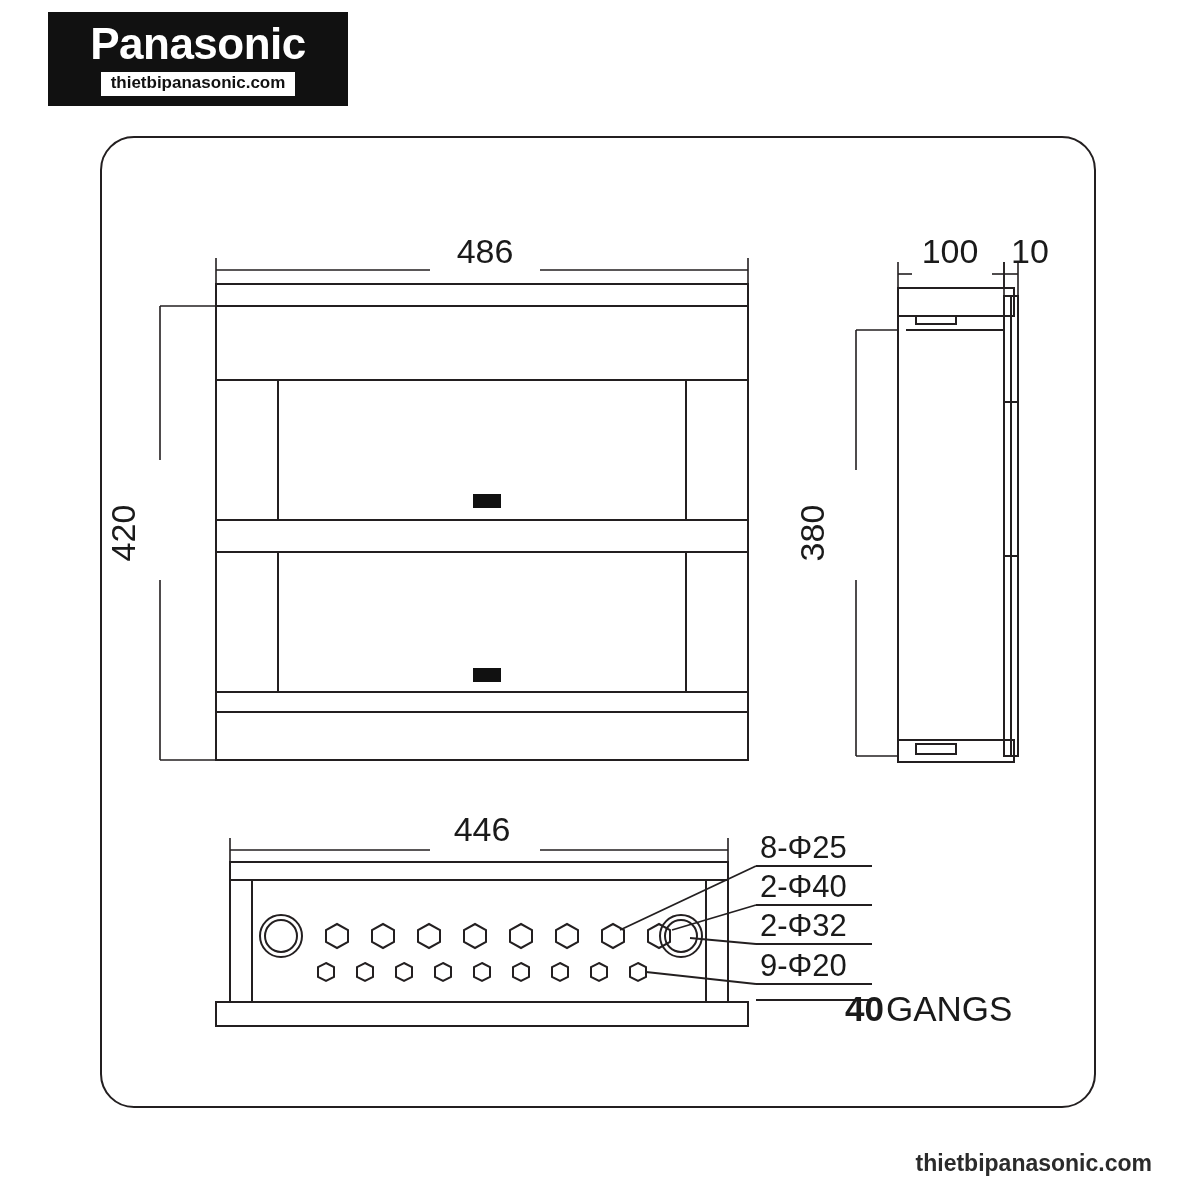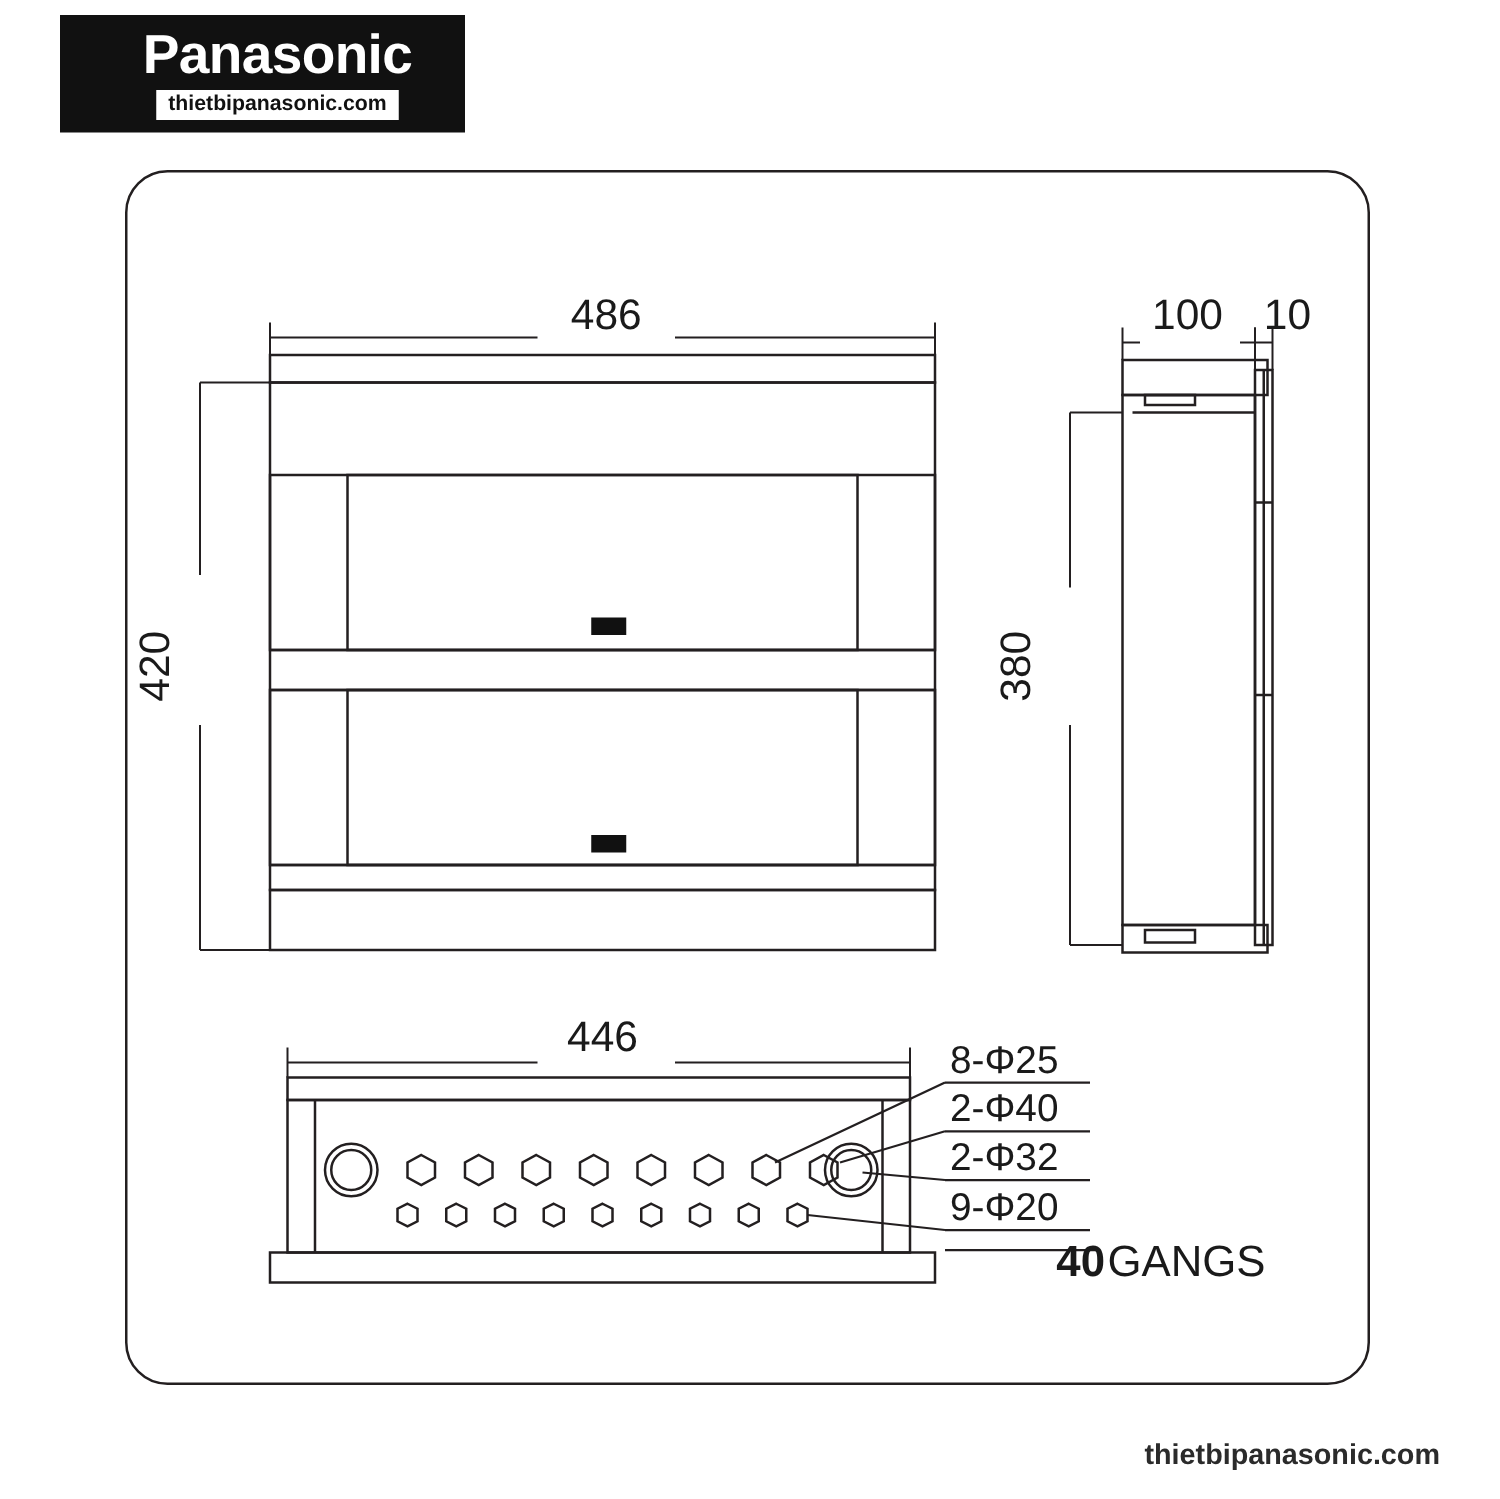--- a/index.html
+++ b/index.html
@@ -20,21 +20,20 @@
     position: absolute;
     left: 48px;
     top: 12px;
     width: 300px;
     height: 94px;
     background: #111111;
     display: flex;
     flex-direction: column;
     align-items: center;
     justify-content: center;
-    padding-left: 24px;
   }
   .brand-name {
     color: #ffffff;
     font-size: 44px;
     font-weight: bold;
     letter-spacing: -0.5px;
     line-height: 1;
     margin-bottom: 6px;
     font-family: "Liberation Sans", sans-serif;
   }

